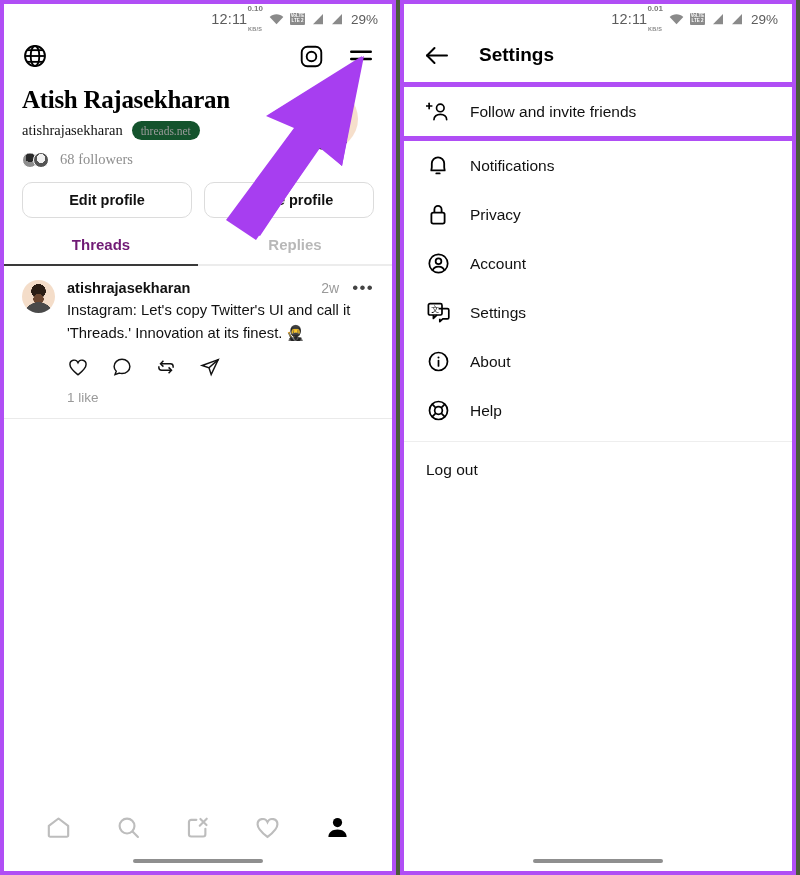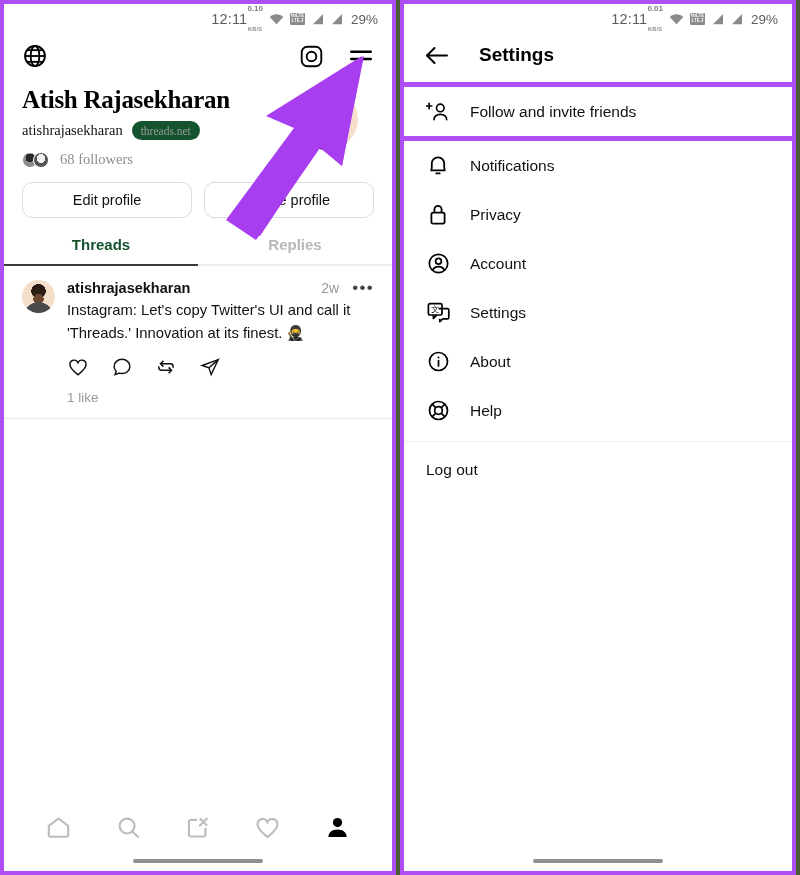--- a/index.html
+++ b/index.html
@@ -90,30 +90,30 @@
   }
   .avatar-big::after {
     content: ""; position: absolute; right: 6px; top: 14px;
     width: 22px; height: 22px; border-radius: 50%;
     background: radial-gradient(circle, rgba(255,255,255,.85) 0 18%, rgba(255,255,255,0) 19%) 0 0/5px 5px repeat;
   }
 
   .profile-buttons { display: flex; gap: 12px; padding: 14px 18px 0 18px; }
   .pbtn {
     flex: 1; height: 36px; border: 1px solid #dcdcdc; border-radius: 10px;
-    background: #fff; font-size: 14.5px; font-weight: 400; color: #111;
+    background: #fff; font-size: 14.5px; font-weight: 700; color: #111;
     display: flex; align-items: center; justify-content: center; cursor: pointer;
   }
 
   .tabs { display: flex; margin-top: 18px; position: relative; }
   .tab {
     flex: 1; text-align: center; font-size: 15px; padding-bottom: 11px;
     color: #b8b8b8; font-weight: 700; cursor: pointer;
   }
-  .tab.active { color: #14532d; }
+  .tab.active { color: #701a75; }
   .tab-underline { height: 1.6px; display: flex; }
   .tab-underline .on  { flex: 1; background: #3a3a3a; }
   .tab-underline .off { flex: 1; background: #ececec; }
 
   
   .post { display: flex; gap: 12px; padding: 14px 18px 0 18px; }
   .avatar-sm {
     width: 33px; height: 33px; border-radius: 50%; flex: 0 0 auto;
     background:
       radial-gradient(circle at 50% 112%, #4a4a4a 0 36%, rgba(74,74,74,0) 37%),

